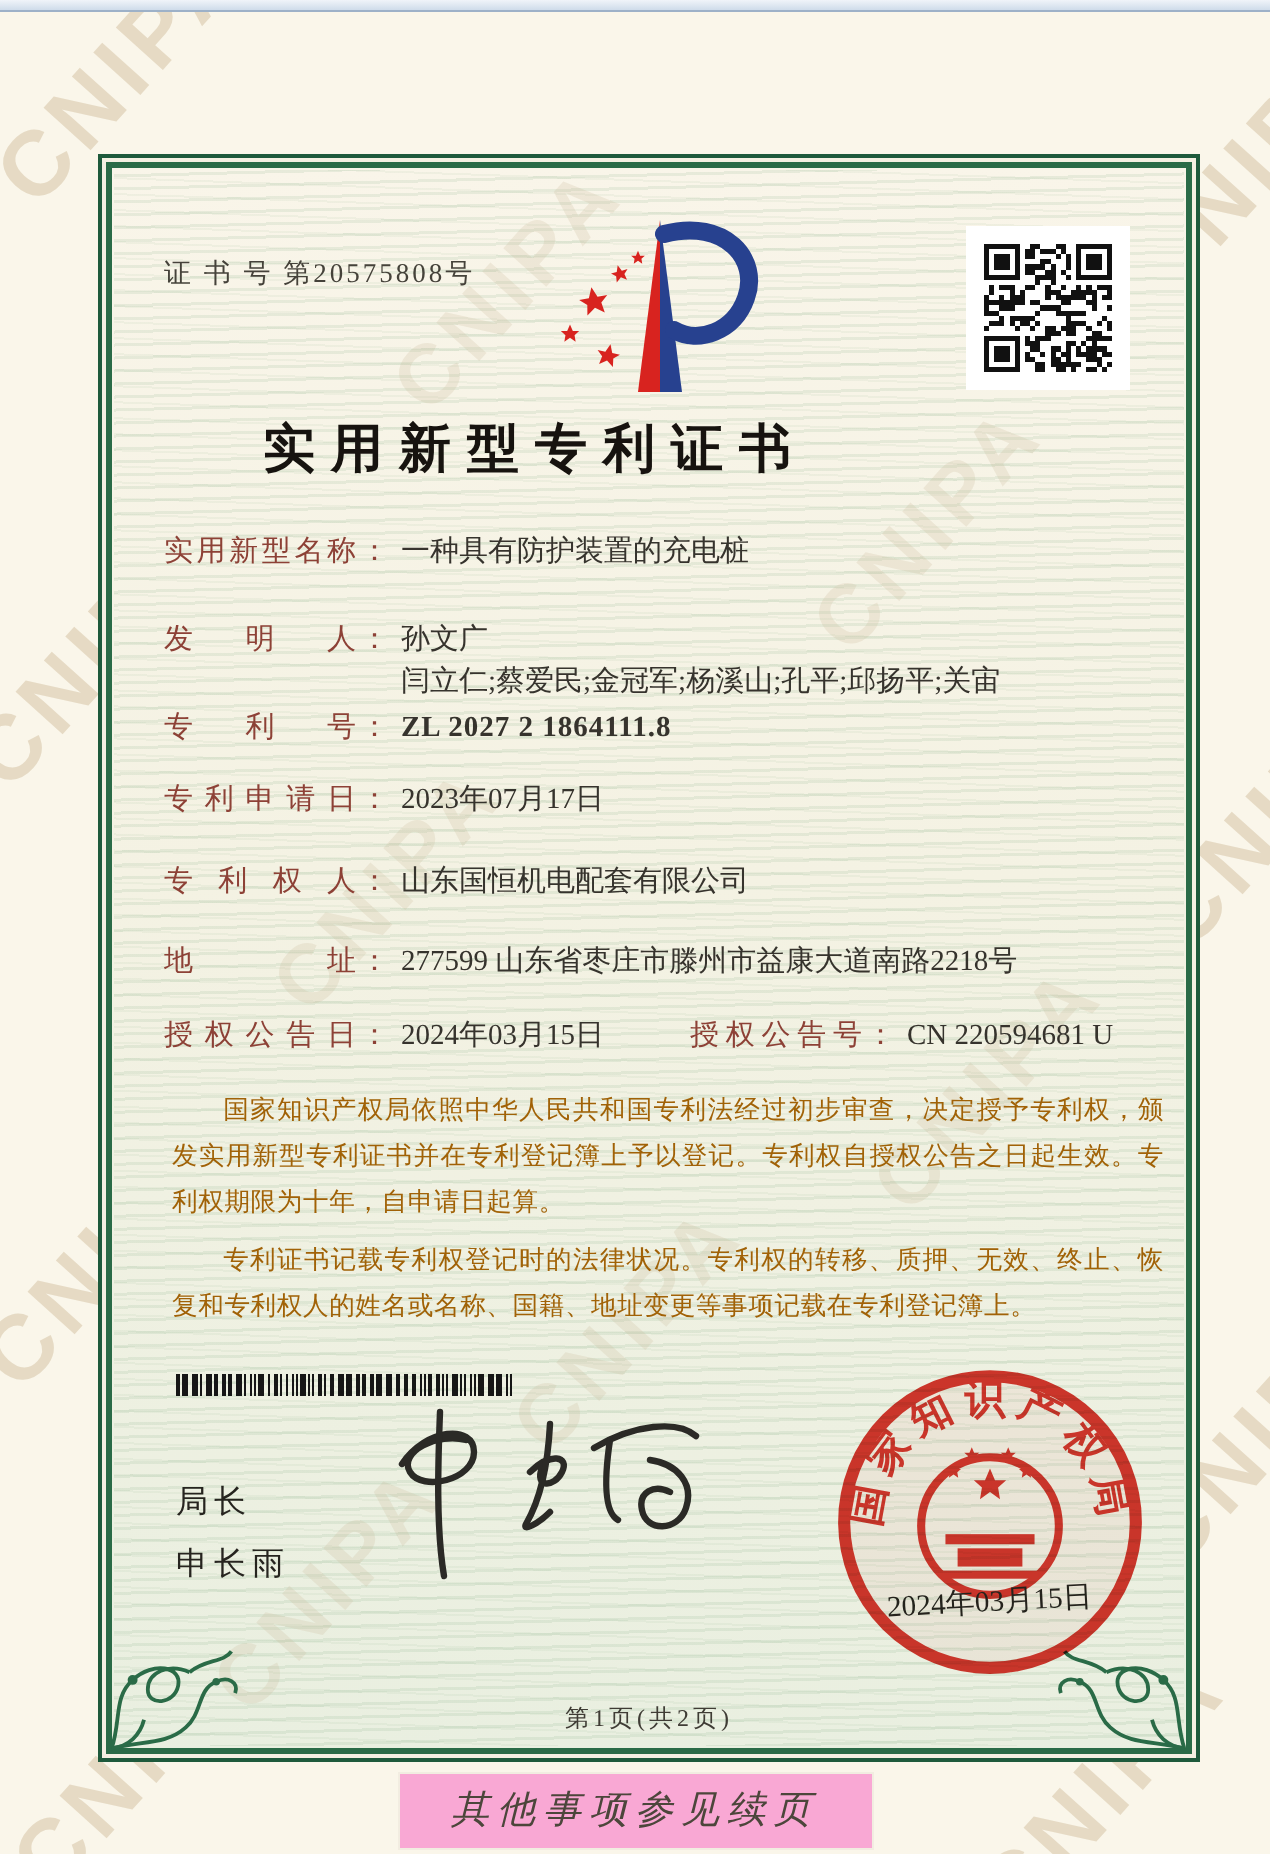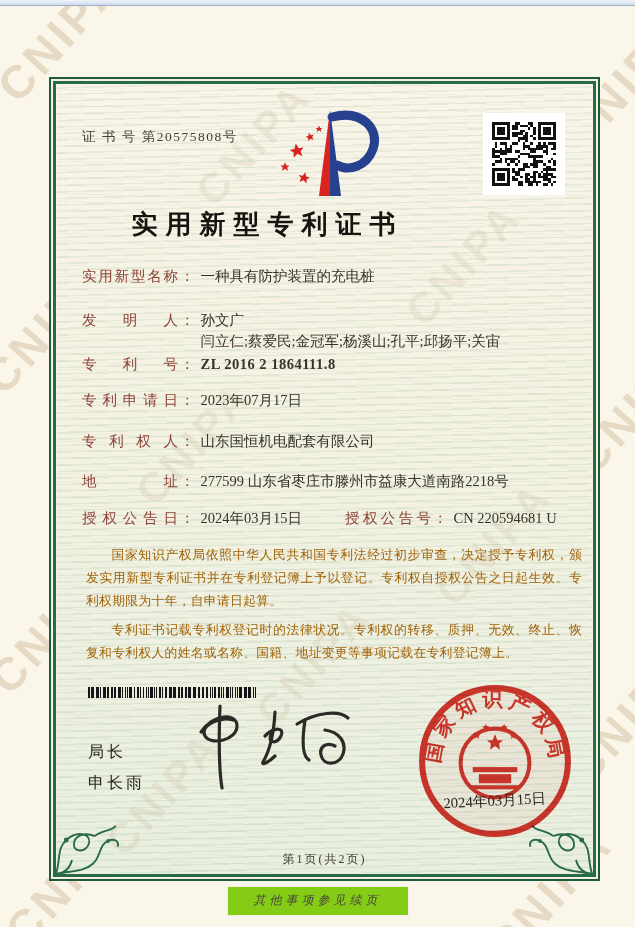--- a/index.html
+++ b/index.html
@@ -49,21 +49,21 @@
             font-size:16px;color:#26241f;letter-spacing:3px;line-height:1.95;}
   .signature{position:absolute;left:185px;top:698px;width:170px;height:95px;z-index:3;}
   .seal{position:absolute;left:414px;top:680px;width:162px;height:162px;z-index:4;
         opacity:0.93;mix-blend-mode:multiply;}
   .flourish{position:absolute;width:76px;height:76px;z-index:3;}
   .fl-left{left:53px;top:801px;}
   .fl-right{left:519px;top:801px;transform:scaleX(-1);}
   .pageinfo{position:absolute;left:49px;top:851px;width:551px;z-index:3;text-align:center;
             font-size:12px;color:#3f3c35;letter-spacing:2px;}
   .tab{position:absolute;left:50%;transform:translateX(-50%);top:887px;z-index:3;
-       background:#84cc16;padding:5px 26px 6px;font-size:12px;letter-spacing:4px;
+       background:#f9a8d4;padding:5px 26px 6px;font-size:19px;letter-spacing:4px;
        color:#4c463b;font-style:italic;box-shadow:0 0 0 1px rgba(120,110,90,0.06);}
   .seal text, .logo text{font-family:"Liberation Serif","DejaVu Serif",serif;}
 </style>
 </head>
 <body>
 
 <div class="canvas">
   <div class="topbar"></div>
 
   <div class="wm" style="left:-20px;top:8px">CNIPA</div>
@@ -335,21 +335,21 @@
     <span class="flabel">发明人</span>
     <span class="fcolon">：</span>
     <span class="fvalue">
       <div>孙文广</div>
       <div>闫立仁;蔡爱民;金冠军;杨溪山;孔平;邱扬平;关宙</div>
     </span>
   </div>
   <div class="frow" style="top:354px">
     <span class="flabel">专利号</span>
     <span class="fcolon">：</span>
-    <span class="fvalue bold">ZL 2016 2 1864111.8</span>
+    <span class="fvalue bold">ZL 2027 2 1864111.8</span>
   </div>
   <div class="frow" style="top:390px">
     <span class="flabel">专利申请日</span>
     <span class="fcolon">：</span>
     <span class="fvalue">2023年07月17日</span>
   </div>
   <div class="frow" style="top:431px">
     <span class="flabel">专利权人</span>
     <span class="fcolon">：</span>
     <span class="fvalue">山东国恒机电配套有限公司</span>

